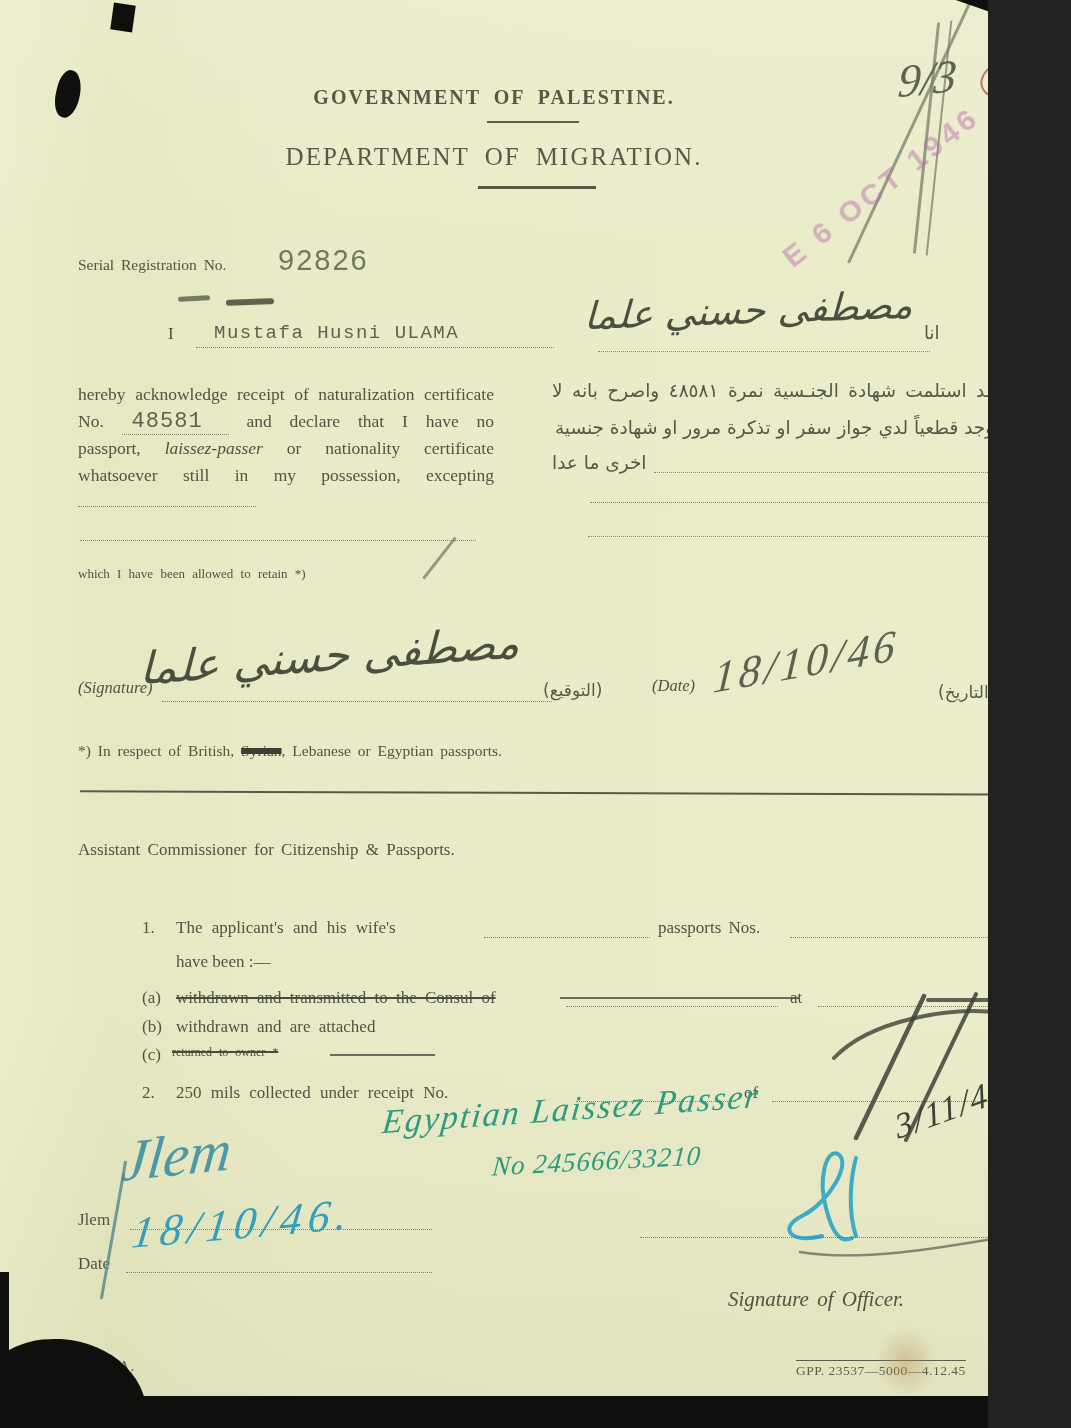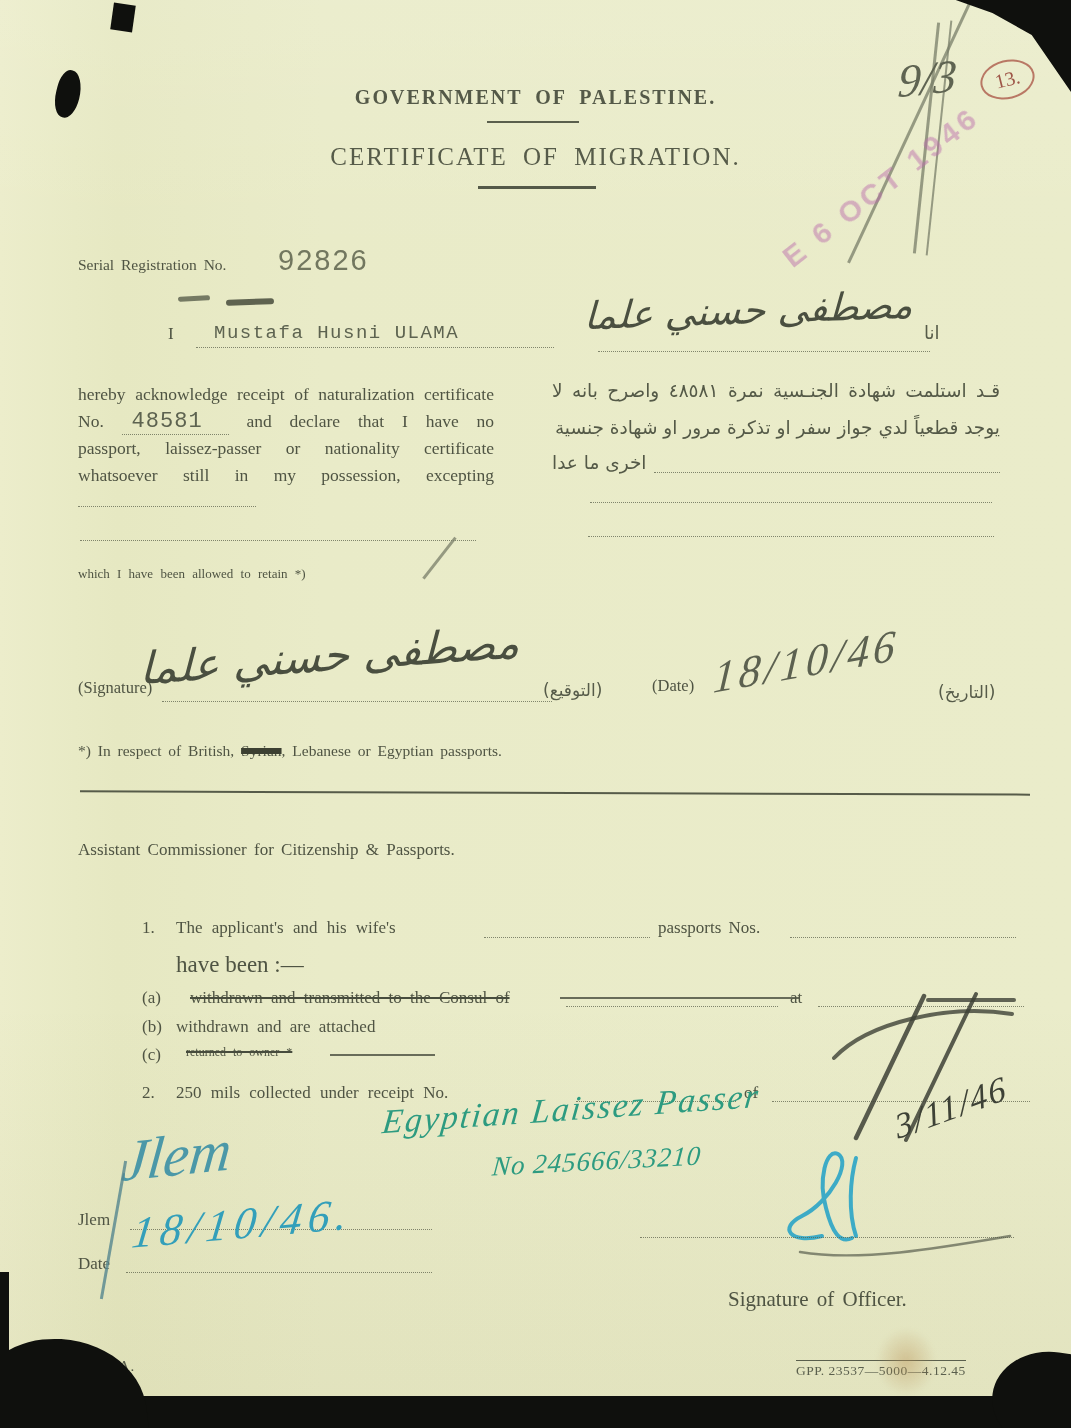--- a/index.html
+++ b/index.html
@@ -1,53 +1,53 @@
 <!DOCTYPE html>
 <html><head>
 <meta charset="utf-8">
 <style>
   html,body{margin:0;padding:0;background:#222;}
   .scan{
-    position:relative;width:1071px;height:1428px;overflow:hidden;
+    position:relative;width:988px;height:1428px;overflow:hidden;
     background:
       linear-gradient(180deg, rgba(255,255,255,.10) 0%, rgba(255,255,255,0) 18%, rgba(0,0,0,0) 70%, rgba(120,110,40,.07) 100%),
       linear-gradient(90deg, #ecedcb 0%, #e8eac5 7%, #e6e8c2 11%, #e9ebc8 30%, #eaecca 100%);
     font-family:"Liberation Serif","DejaVu Serif",serif;
     color:#4f5443;
   }
   .abs{position:absolute;}
   .serif{font-family:"Liberation Serif","DejaVu Serif",serif;}
   .sans{font-family:"Liberation Sans","DejaVu Sans",sans-serif;}
   .typed{font-family:"Liberation Mono","DejaVu Sans Mono",monospace;color:#5d6350;}
   .ar{font-family:"DejaVu Sans",sans-serif;direction:rtl;}
-  .ital{}
+  .ital{font-style:italic;}
   .center{left:0;right:0;text-align:center;}
   .dotline{height:0;border-bottom:1.6px dotted rgba(88,93,72,.72);}
   .dotfill{display:inline-block;border-bottom:1.6px dotted rgba(88,93,72,.72);height:.85em;}
   .rule-s{height:0;border-bottom:2.5px solid #565b49;}
-  .struck{text-decoration:line-through;text-decoration-thickness:2.2px;text-decoration-color:#474c3d;margin-left:14px;}
+  .struck{text-decoration:line-through;text-decoration-thickness:2.2px;text-decoration-color:#474c3d;}
   .blotted{text-decoration:line-through;text-decoration-thickness:6px;text-decoration-color:#3c4032;}
   .hw{font-style:italic;white-space:nowrap;}
   .hw-dark{color:#4a4f40;}
   .hw-pencil{color:#5c6150;}
   .hw-teal{color:#339fba;}
   .hw-green{color:#2d9b80;}
   .blk{background:#0f100d;}
   .pencil-line{background:#787d68;opacity:.75;}
   .just{text-align:justify;}
   svg{display:block;overflow:visible;}
 </style>
 </head>
 <body>
 
 <div class="scan">
 
   <div class="abs center serif" style="top:86px;font-size:20px;letter-spacing:2px;word-spacing:6px;font-weight:bold;color:#545948;">GOVERNMENT OF PALESTINE.</div>
   <div class="abs" style="left:487px;top:121px;width:92px;height:0;border-bottom:2.5px solid #5a5f4d;"></div>
-  <div class="abs center serif" style="top:143px;font-size:25px;letter-spacing:2px;word-spacing:7px;color:#565b49;">CERTIFICATE OF MIGRATION.</div>
+  <div class="abs center serif" style="top:143px;font-size:25px;letter-spacing:2px;word-spacing:7px;color:#565b49;">DEPARTMENT OF MIGRATION.</div>
   <div class="abs" style="left:478px;top:186px;width:118px;height:0;border-bottom:3px solid #545948;"></div>
 
   <div class="abs serif" style="left:78px;top:256px;font-size:15.5px;word-spacing:3px;">Serial Registration No.</div>
   <div class="abs sans" style="left:278px;top:244px;font-size:29px;letter-spacing:2px;color:#72775f;">92826</div>
 
   <div class="abs" style="left:178px;top:296px;width:32px;height:5px;background:#454a3a;border-radius:3px;opacity:.7;transform:rotate(-3deg);"></div>
   <div class="abs" style="left:226px;top:299px;width:48px;height:6px;background:#3c4132;border-radius:3px;opacity:.8;transform:rotate(-2deg);"></div>
 
   <div class="abs serif" style="left:168px;top:324px;font-size:17px;">I</div>
   <div class="abs typed" style="left:214px;top:322px;font-size:19px;letter-spacing:1.5px;">Mustafa Husni ULAMA</div>
@@ -94,21 +94,21 @@
 
   <div class="abs rule-s" style="left:80px;top:792px;width:950px;transform:rotate(.2deg);"></div>
 
   <div class="abs serif" style="left:78px;top:840px;font-size:17px;word-spacing:3px;">Assistant Commissioner for Citizenship &amp; Passports.</div>
 
   <div class="abs serif" style="left:142px;top:918px;font-size:17px;">1.</div>
   <div class="abs serif" style="left:176px;top:918px;font-size:17px;word-spacing:5px;">The applicant's and his wife's</div>
   <div class="abs dotline" style="left:484px;top:937px;width:166px;"></div>
   <div class="abs serif" style="left:658px;top:918px;font-size:17px;word-spacing:3px;">passports Nos.</div>
   <div class="abs dotline" style="left:790px;top:937px;width:226px;"></div>
-  <div class="abs serif" style="left:176px;top:952px;font-size:23px;">have been :—</div>
+  <div class="abs serif" style="left:176px;top:952px;font-size:17px;">have been :—</div>
 
   <div class="abs serif" style="left:142px;top:988px;font-size:17px;">(a)</div>
   <div class="abs serif struck" style="left:176px;top:988px;font-size:17px;word-spacing:4px;">withdrawn and transmitted to the Consul of</div>
   <div class="abs dotline" style="left:566px;top:1006px;width:212px;"></div>
   <div class="abs" style="left:560px;top:997px;width:240px;height:2.2px;background:#474c3d;opacity:.8;"></div>
   <div class="abs serif" style="left:790px;top:988px;font-size:17px;">at</div>
   <div class="abs dotline" style="left:818px;top:1006px;width:206px;"></div>
 
   <div class="abs serif" style="left:142px;top:1017px;font-size:17px;">(b)</div>
   <div class="abs serif" style="left:176px;top:1017px;font-size:17px;word-spacing:4px;">withdrawn and are attached</div>

